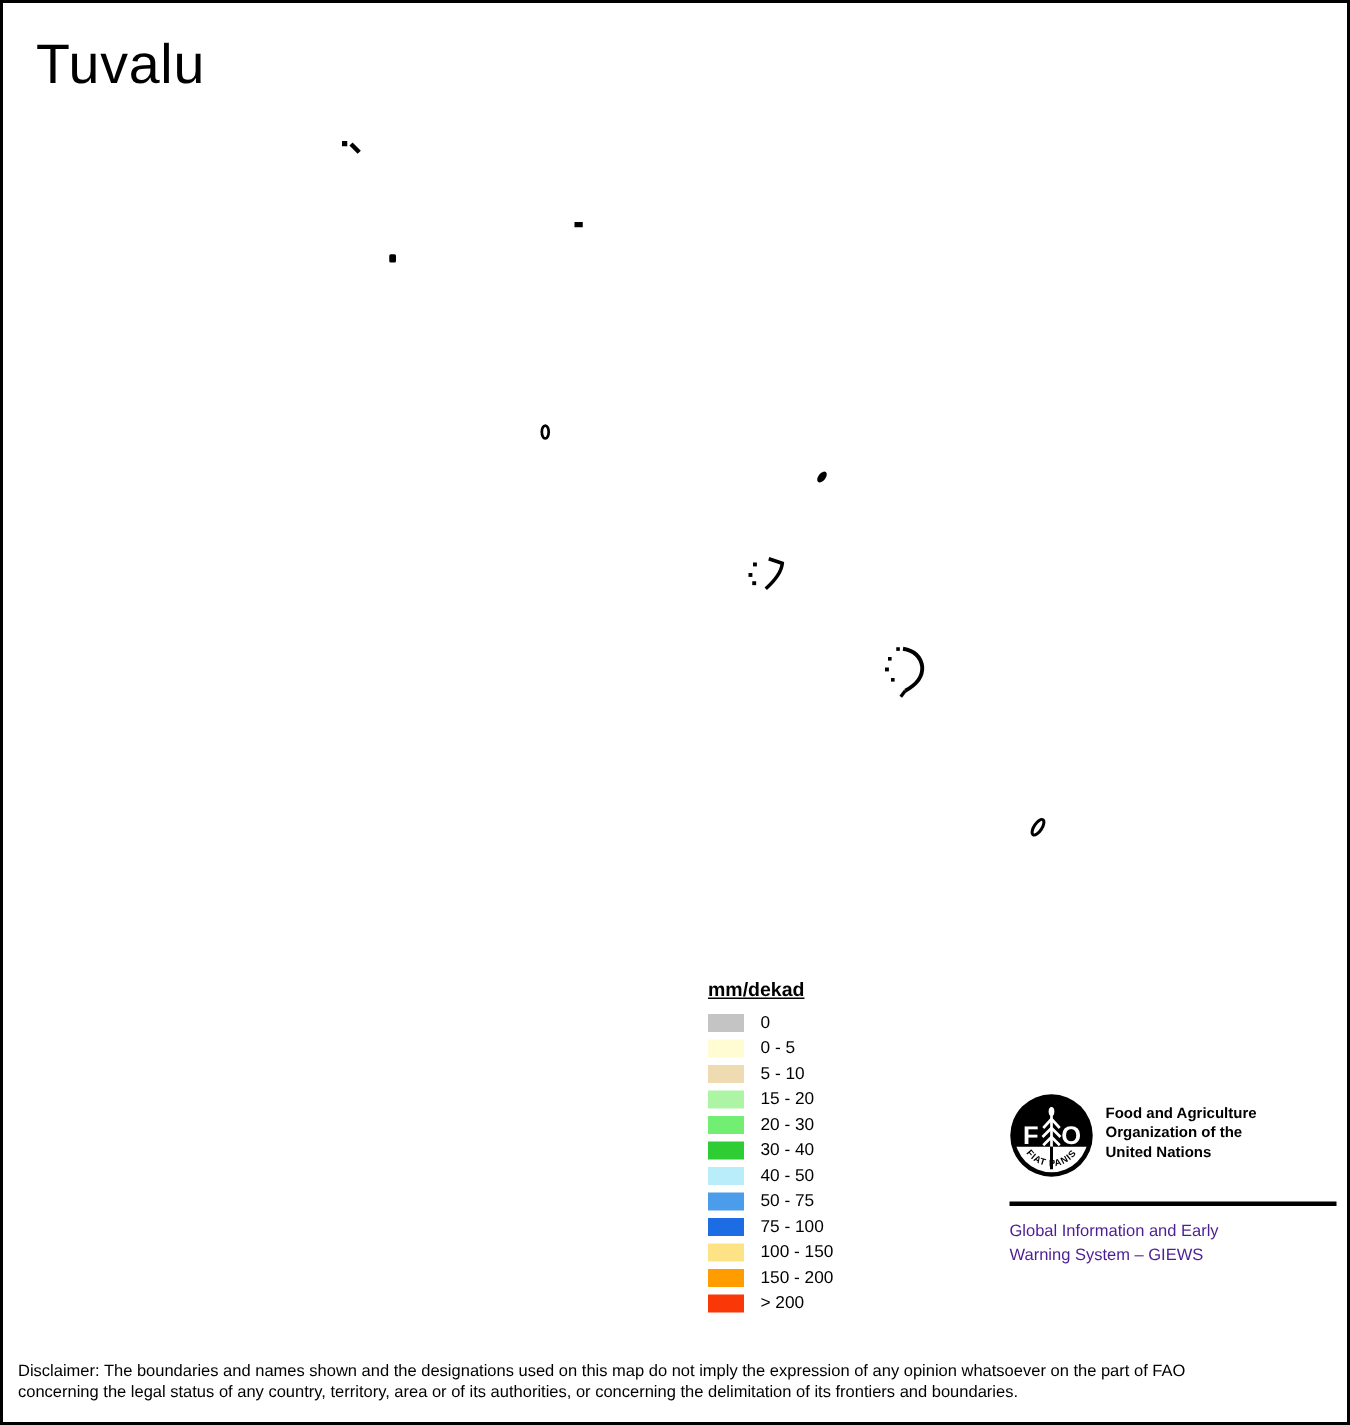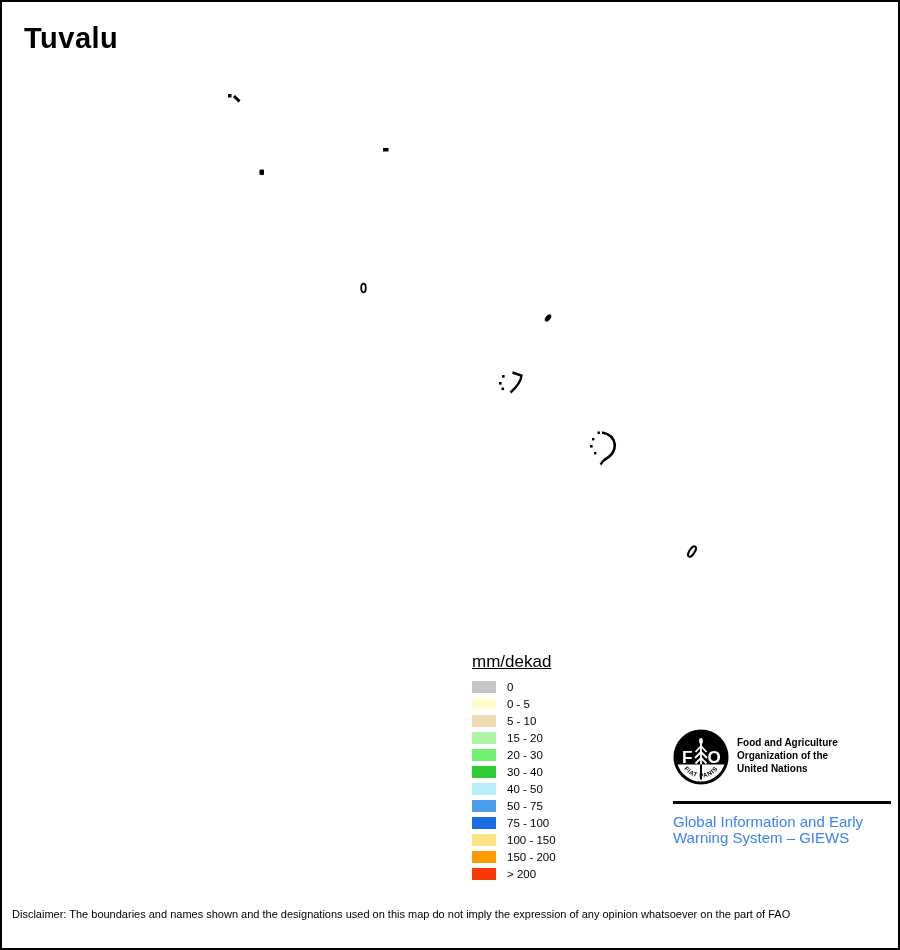--- a/index.html
+++ b/index.html
@@ -12,22 +12,22 @@
     background: #ffffff;
     font-family: "Liberation Sans", sans-serif;
     color: #000;
     overflow: hidden;
   }
   .page-title {
     position: absolute;
     left: 22px;
     top: 20px;
     margin: 0;
-    font-size: 29px;
-    font-weight: bold;
+    font-size: 37px;
+    font-weight: normal;
     letter-spacing: 0.5px;
   }
   .islands-svg {
     position: absolute;
     left: 0; top: 0;
     width: 900px; height: 950px;
     pointer-events: none;
   }
   
   .info {
@@ -46,22 +46,22 @@
     line-height: 20px;
     margin-bottom: 10px;
   }
   
   .legend {
     position: absolute;
     left: 470px;
     top: 650px;
   }
   .legend-title {
-    font-size: 17px;
-    font-weight: normal;
+    font-size: 13px;
+    font-weight: bold;
     text-decoration: underline;
     margin-bottom: 6px;
   }
   .legend-row {
     display: flex;
     align-items: center;
     height: 17px;
   }
   .swatch {
     display: inline-block;
@@ -100,23 +100,23 @@
     left: 0;
     top: 72px;
     width: 218px;
     height: 2.5px;
     background: #000;
   }
   .fao-giews {
     position: absolute;
     left: 0;
     top: 85px;
-    font-size: 15px;
+    font-size: 11px;
     line-height: 15.5px;
-    color: #3b82f6;
+    color: #4c1d95;
     white-space: nowrap;
   }
   
   .disclaimer {
     position: absolute;
     left: 10px;
     top: 906px;
     font-size: 11px;
     line-height: 13.5px;
     color: #000;
@@ -254,15 +254,16 @@
     </div>
     <div class="fao-divider"></div>
     <div class="fao-giews">
       <div>Global Information and Early</div>
       <div>Warning System – GIEWS</div>
     </div>
   </div>
 
   <div class="disclaimer">
     <div>Disclaimer: The boundaries and names shown and the designations used on this map do not imply the expression of any opinion whatsoever on the part of FAO</div>
+    <div>concerning the legal status of any country, territory, area or of its authorities, or concerning the delimitation of its frontiers and boundaries.</div>
   </div>
 
 </div>
 
 </body></html>

